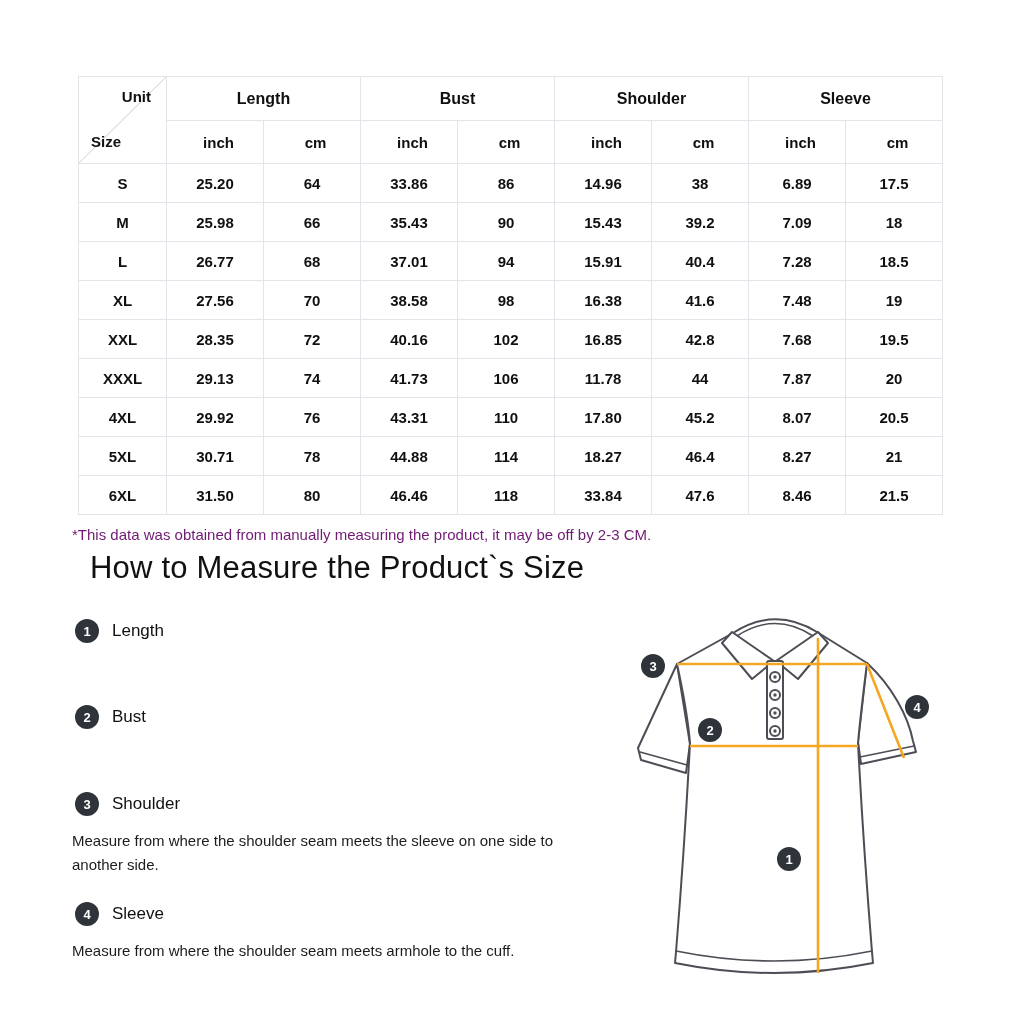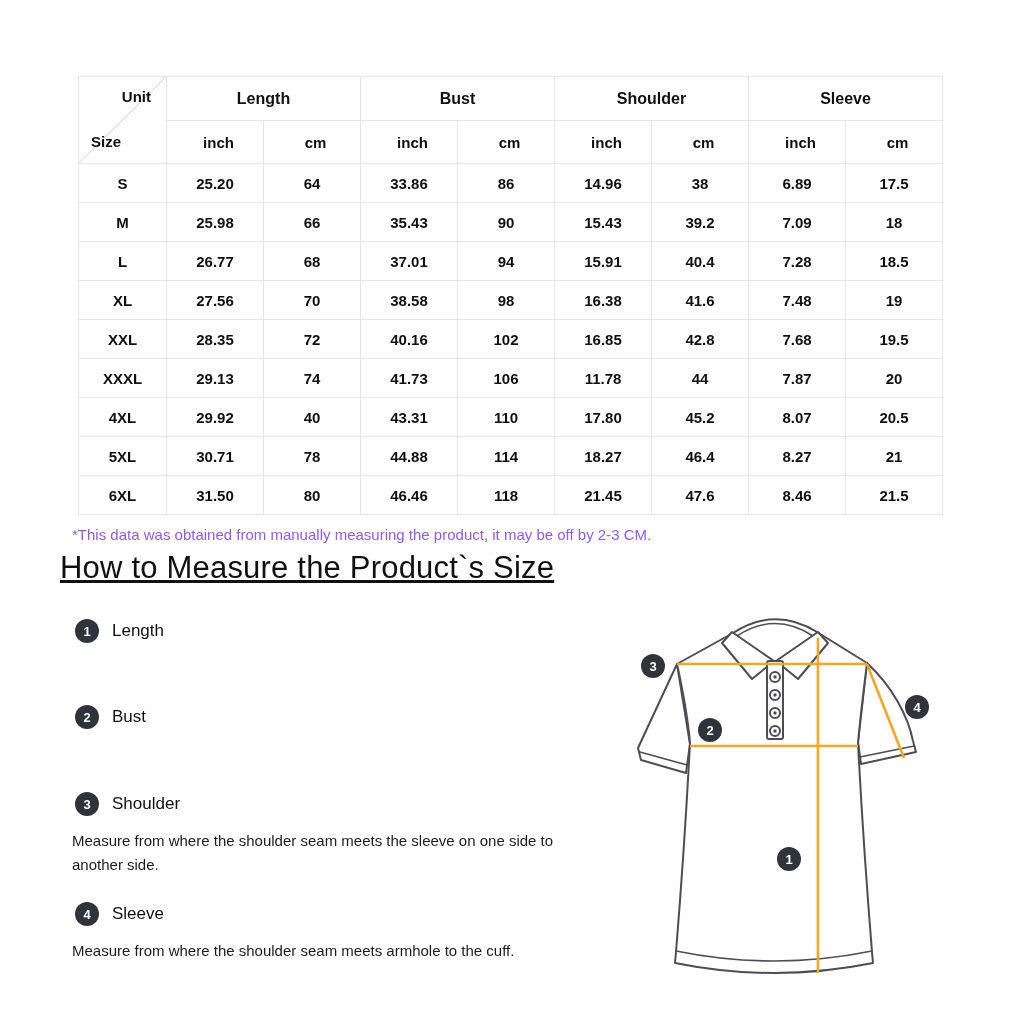--- a/index.html
+++ b/index.html
@@ -29,26 +29,26 @@
     position:absolute; inset:0;
     background:linear-gradient(to bottom right,
       transparent calc(50% - 0.8px), #d9d9df calc(50% - 0.2px),
       #d9d9df calc(50% + 0.2px), transparent calc(50% + 0.8px));
   }
   .corner-cell .corner-unit { position:absolute; top:11px; right:15px; font-size:15px; font-weight:bold; }
   .corner-cell .corner-size { position:absolute; bottom:13px; left:12px; font-size:15px; font-weight:bold; }
 
   
   .note {
-    position:absolute; left:72px; top:526px; font-size:15px; color:#8b5cf6;
+    position:absolute; left:72px; top:526px; font-size:15px; color:#701a75;
     font-weight:normal;
   }
   .howto-title {
-    position:absolute; left:60px; top:550px; font-size:31px; color:#111;
-    font-weight:normal; letter-spacing:0.2px;text-decoration:underline;
+    position:absolute; left:90px; top:550px; font-size:31px; color:#111;
+    font-weight:normal; letter-spacing:0.2px;
   }
 
   
   .items { position:absolute; left:72px; top:0; width:545px; }
   .item { position:absolute; left:0; width:545px; }
   .item-head { display:flex; align-items:center; gap:13px; }
   .badge {
     width:24px; height:24px; border-radius:50%; background:#2f343a; color:#fff;
     font-size:13px; font-weight:bold; display:flex; align-items:center;
     justify-content:center; flex:0 0 24px; margin-left:3px;
@@ -167,21 +167,21 @@
           <td>41.73</td>
           <td>106</td>
           <td>11.78</td>
           <td>44</td>
           <td>7.87</td>
           <td>20</td>
         </tr>
         <tr>
           <td>4XL</td>
           <td>29.92</td>
-          <td>40</td>
+          <td>76</td>
           <td>43.31</td>
           <td>110</td>
           <td>17.80</td>
           <td>45.2</td>
           <td>8.07</td>
           <td>20.5</td>
         </tr>
         <tr>
           <td>5XL</td>
           <td>30.71</td>
@@ -192,21 +192,21 @@
           <td>46.4</td>
           <td>8.27</td>
           <td>21</td>
         </tr>
         <tr>
           <td>6XL</td>
           <td>31.50</td>
           <td>80</td>
           <td>46.46</td>
           <td>118</td>
-          <td>21.45</td>
+          <td>33.84</td>
           <td>47.6</td>
           <td>8.46</td>
           <td>21.5</td>
         </tr>
       </tbody>
   </table>
 
   <div class="note">*This data was obtained from manually measuring the product, it may be off by 2-3 CM.</div>
 
   <h1 class="howto-title">How to Measure the Product`s Size</h1>

